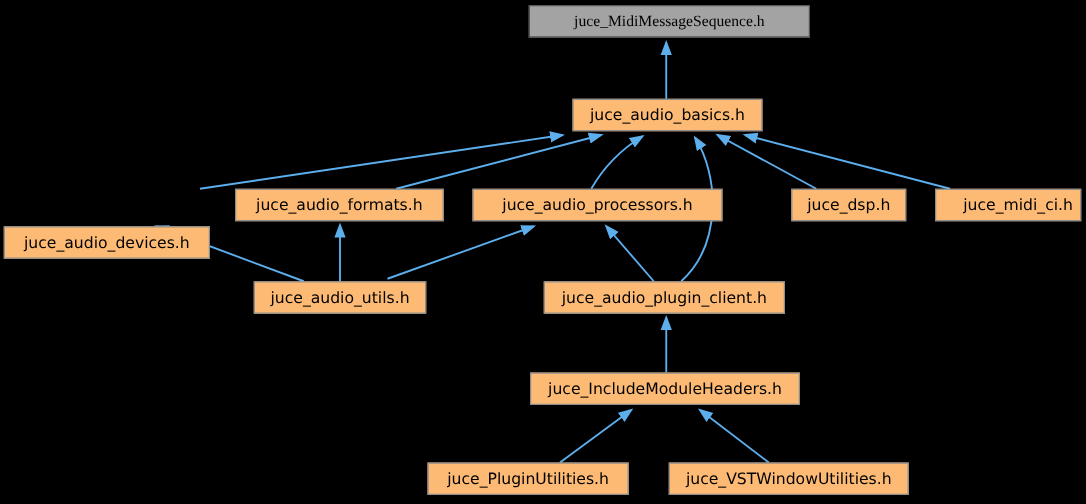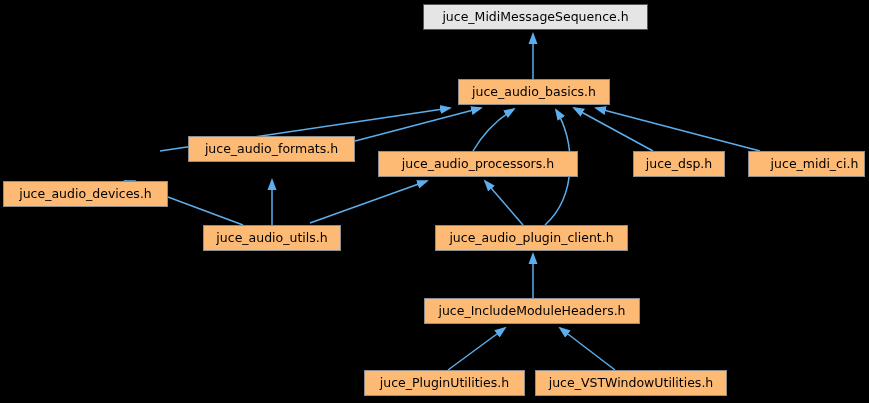--- a/index.html
+++ b/index.html
@@ -29,23 +29,24 @@
     color: #000000;
     font-size: 12.5px;
     line-height: 1;
     display: flex;
     align-items: center;
     justify-content: center;
     white-space: nowrap;
     cursor: pointer;
   }
   .node.highlight {
-    background: #e5e5e5;
+    background: #a3a3a3;
     border: 1.6px solid #575757;
     cursor: default;
+    font-family: Liberation Serif, serif;
   }
 </style>
 </head>
 <body>
 
 <div id="stage" style="background: rgb(0, 0, 0);">
   <svg id="edge-layer" viewBox="0 0 869 403" xmlns="http://www.w3.org/2000/svg">
     <defs>
       <marker id="arrowhead" markerUnits="userSpaceOnUse" markerWidth="13" markerHeight="11" refX="10" refY="5" orient="auto">
         <path d="M0,0.5 L12,5 L0,9.5 z" fill="#5caeec"></path>
@@ -65,23 +66,23 @@
         <path d="M523,225 L485,181" fill="none" stroke="#5caeec" stroke-width="1.5" marker-end="url(#arrowhead)"></path>
         <path d="M533,298 L533,254" fill="none" stroke="#5caeec" stroke-width="1.5" marker-end="url(#arrowhead)"></path>
         <path d="M448,370 L505,328" fill="none" stroke="#5caeec" stroke-width="1.5" marker-end="url(#arrowhead)"></path>
         <path d="M615,370 L560,328" fill="none" stroke="#5caeec" stroke-width="1.5" marker-end="url(#arrowhead)"></path>
       </g>
   </svg>
   <div id="nodes">
       <div class="node highlight" style="left: 423px; top: 4px; width: 225px; height: 26px;">juce_MidiMessageSequence.h</div>
       <div class="node" style="left: 458px; top: 79px; width: 152px; height: 26px;">juce_audio_basics.h</div>
       <div class="node" style="left: 3px; top: 151px; width: 165px; height: 26px; margin-top: 30px;">juce_audio_devices.h</div>
-      <div class="node" style="left: 188px; top: 136px; width: 167px; height: 26px;">juce_audio_formats.h</div>
+      <div class="node" style="left: 188px; top: 151px; width: 167px; height: 26px;">juce_audio_formats.h</div>
       <div class="node" style="left: 378px; top: 151px; width: 200px; height: 26px;">juce_audio_processors.h</div>
       <div class="node" style="left: 633px; top: 151px; width: 92px; height: 26px;">juce_dsp.h</div>
       <div class="node" style="left: 748px; top: 151px; width: 117px; height: 26px; padding-left: 16px;">juce_midi_ci.h</div>
       <div class="node" style="left: 203px; top: 225px; width: 138px; height: 26px;">juce_audio_utils.h</div>
       <div class="node" style="left: 435px; top: 225px; width: 193px; height: 26px;">juce_audio_plugin_client.h</div>
       <div class="node" style="left: 424px; top: 298px; width: 216px; height: 26px;">juce_IncludeModuleHeaders.h</div>
-      <div class="node" style="left: 364px; top: 370px; width: 161px; height: 26px;">juce_PluginUtilities.h</div>
+      <div class="node" style="left: 342px; top: 370px; width: 161px; height: 26px;">juce_PluginUtilities.h</div>
       <div class="node" style="left: 535px; top: 370px; width: 192px; height: 26px;">juce_VSTWindowUtilities.h</div>
     </div>
 </div>
 
 </body></html>

